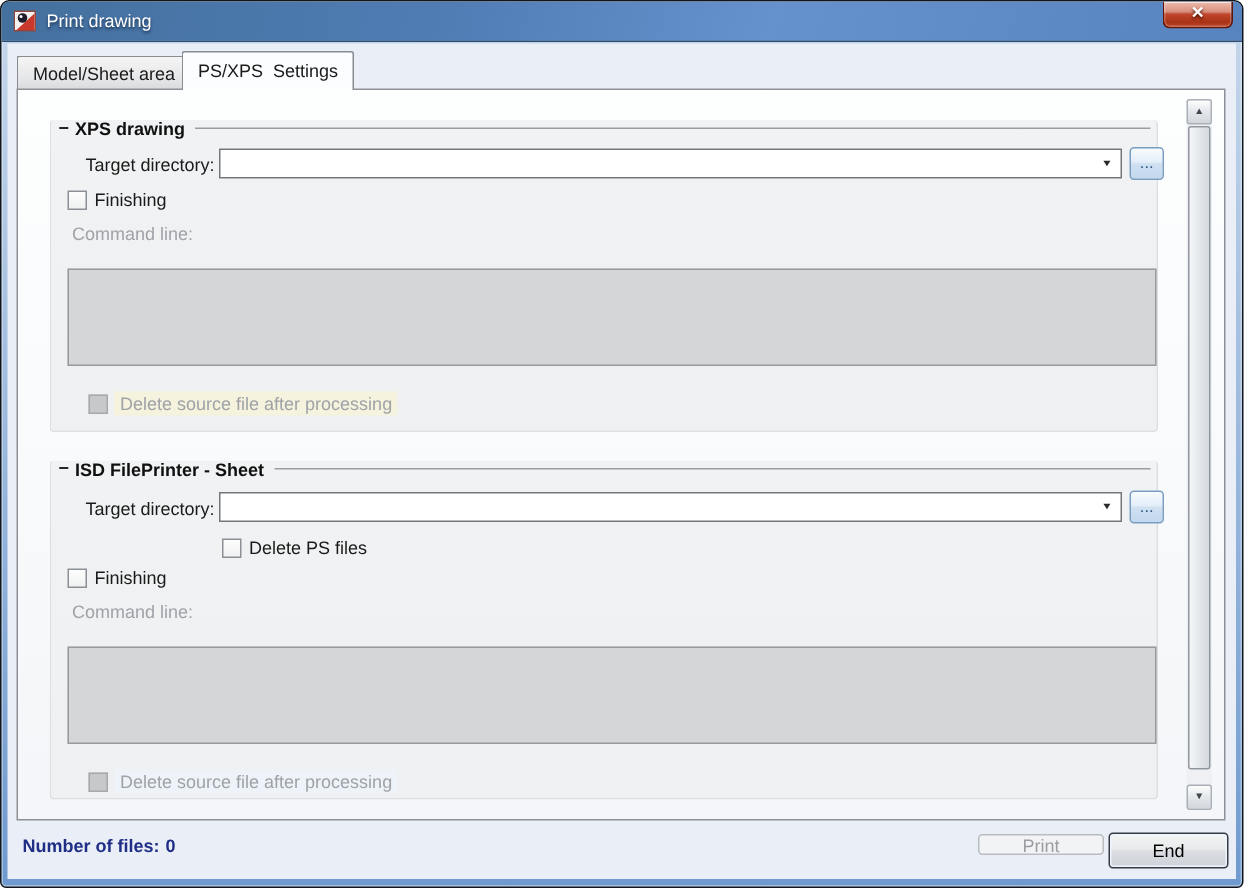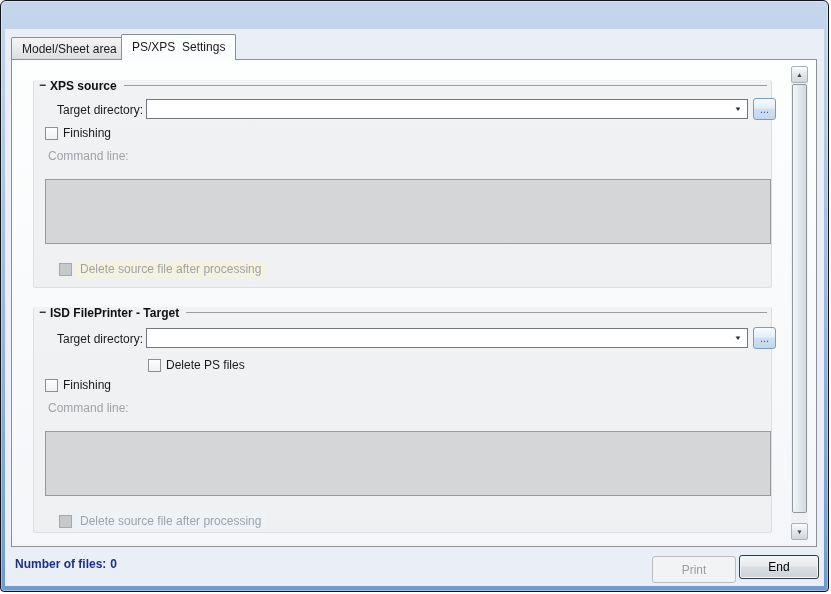--- a/index.html
+++ b/index.html
@@ -74,46 +74,58 @@
        background:linear-gradient(#fcfdfd,#e3e6ea 50%,#d3d7dd);display:flex;align-items:center;justify-content:center;cursor:pointer;}
   .sb-btn.up{top:0;}
   .sb-btn.down{bottom:0;}
   .sb-arrow{font-size:7px;color:#41464d;line-height:1;transform:scaleY(.9);}
   .sb-thumb{position:absolute;left:1px;width:15px;top:18px;height:429px;border:1px solid #90979f;border-radius:2px;
        background:linear-gradient(90deg,#f4f6f8,#e2e6eb 55%,#d4d9e0);cursor:grab;}
 
   
   .files{position:absolute;left:10px;top:528px;color:#1f2f86;font-weight:bold;}
   .files .cnt{margin-left:4px;}
-  .btn{position:absolute;height:27px;border-radius:3px;font:inherit;text-align:center;padding:0;}
+  .btn{position:absolute;height:14px;border-radius:3px;font:inherit;text-align:center;padding:0;}
   .btn-print{left:647px;top:527px;width:84px;border:1px solid #b9bcc0;background:#f2f3f4;color:#9a9da1;}
   .btn-end{left:734px;top:526px;width:80px;height:24px;border:1px solid #343a42;color:#000;cursor:pointer;
        background:linear-gradient(#f3f4f4,#e9eaeb 45%,#dadde1 52%,#ced3d9);box-shadow:inset 0 0 0 1px #eef5fc;}
 </style>
 </head>
 <body>
 
 <div class="win">
 
+  <div class="titlebar">
+    <svg class="app-icon" viewBox="0 0 16 16">
+      <rect x="0.5" y="1.5" width="14" height="13" fill="#f4f1ee" stroke="#8c4a42"></rect>
+      <path d="M2 14 L14 3 L14 14 Z" fill="#c9392b"></path>
+      <circle cx="6" cy="6" r="3.2" fill="#1d1d2b"></circle>
+      <circle cx="5" cy="5" r="1" fill="#ffffff"></circle>
+    </svg>
+    <span class="title">Print drawing</span>
+    <div class="close-btn">
+      <div class="close-x">✕</div>
+    </div>
+  </div>
 
   <div class="client">
 
     <div class="tab tab-active">
       <span>PS/XPS  Settings</span>
     </div>
     <div class="tab tab-inactive">
       <span>Model/Sheet area</span>
     </div>
 
     <div class="panel">
 
       <div class="group g1">
         <div class="ghead">
           <span class="collapse">−</span>
-          <span class="gtitle">XPS source</span>
+          <span class="gtitle">XPS drawing</span>
           <span class="gline"></span>
         </div>
 
         <span class="tdir-label" style="top:23px;">Target directory:</span>
         <div class="combo" style="top:19px;">
           <input value="" style="">
           <span class="combo-arrow">▼</span>
         </div>
         <button class="browse" style="top:18px;">...</button>
 
@@ -123,21 +135,21 @@
         <span class="cb-label graytxt" style="left:14px;top:69px;">Command line:</span>
         <textarea class="cmd" style="top: 99px;" disabled=""></textarea>
 
         <span class="cb disabled" style="left:25px;top:183px;"></span>
         <span class="cb-label graytxt hl-yellow" style="left:42px;top:181px;">Delete source file after processing</span>
       </div>
 
       <div class="group g2">
         <div class="ghead">
           <span class="collapse">−</span>
-          <span class="gtitle">ISD FilePrinter - Target</span>
+          <span class="gtitle">ISD FilePrinter - Sheet</span>
           <span class="gline"></span>
         </div>
 
         <span class="tdir-label" style="top:25px;">Target directory:</span>
         <div class="combo" style="top:21px;">
           <input value="" style="">
           <span class="combo-arrow">▼</span>
         </div>
         <button class="browse" style="top:20px;">...</button>
 

